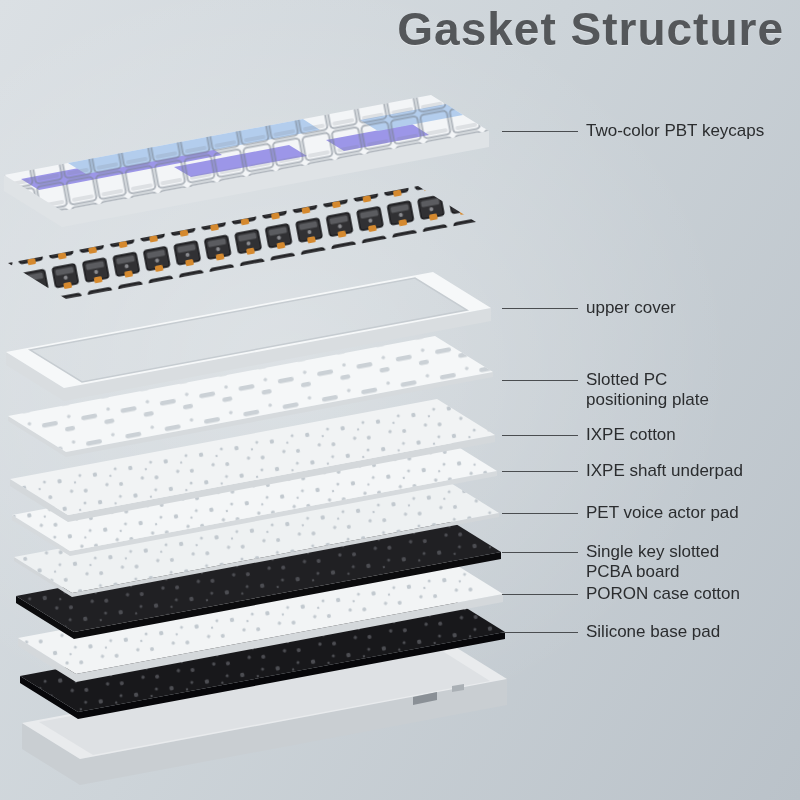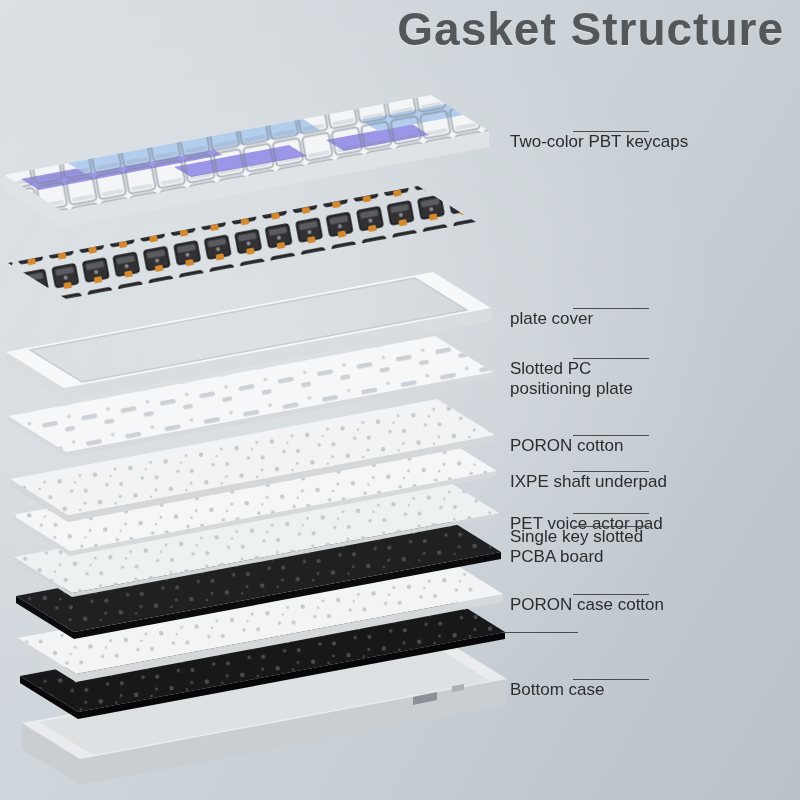--- a/index.html
+++ b/index.html
@@ -17,21 +17,21 @@
   .title{
     position:absolute;top:2px;right:16px;margin:0;
     font-size:46px;font-weight:bold;letter-spacing:1px;
     color:#54575a;
     text-shadow:0 1px 0 rgba(255,255,255,0.35);
     z-index:3;
   }
   .art{position:absolute;left:0;top:0;z-index:1;}
   .labels{position:absolute;inset:0;z-index:2;}
   .label-row{
-    position:absolute;left:502px;display:flex;align-items:center;flex-direction:column;
+    position:absolute;left:502px;display:flex;align-items:flex-start;
   }
   .leader{
     display:block;width:76px;height:0;border-top:1.5px solid #4a4d50;
     margin-top:10px;flex:none;
   }
   .label-text{
     margin-left:8px;width:210px;
     font-size:17px;line-height:20px;color:#2b2d2f;
     white-space:pre-line;
   }
@@ -150,50 +150,47 @@
     </g>
   </svg>
 
   <div class="labels">
     <div class="label-row" style="top:121px">
       <span class="leader"></span>
       <span class="label-text">Two-color PBT keycaps</span>
     </div>
     <div class="label-row" style="top:298px">
       <span class="leader"></span>
-      <span class="label-text">plate cover</span>
+      <span class="label-text">upper cover</span>
     </div>
-    <div class="label-row" style="top:348px">
+    <div class="label-row" style="top:370px">
       <span class="leader"></span>
       <span class="label-text">Slotted PC
 positioning plate</span>
     </div>
     <div class="label-row" style="top:425px">
       <span class="leader"></span>
-      <span class="label-text">PORON cotton</span>
+      <span class="label-text">IXPE cotton</span>
     </div>
     <div class="label-row" style="top:461px">
       <span class="leader"></span>
       <span class="label-text">IXPE shaft underpad</span>
     </div>
     <div class="label-row" style="top:503px">
       <span class="leader"></span>
       <span class="label-text">PET voice actor pad</span>
     </div>
-    <div class="label-row" style="top:516px">
+    <div class="label-row" style="top:542px">
       <span class="leader"></span>
       <span class="label-text">Single key slotted
 PCBA board</span>
     </div>
     <div class="label-row" style="top:584px">
       <span class="leader"></span>
       <span class="label-text">PORON case cotton</span>
     </div>
     <div class="label-row" style="top:622px">
       <span class="leader"></span>
-    </div>
-    <div class="label-row" style="top:669px">
-      <span class="leader"></span>
-      <span class="label-text">Bottom case</span>
+      <span class="label-text">Silicone base pad</span>
     </div>
   </div>
 
 </div>
 
 </body></html>

